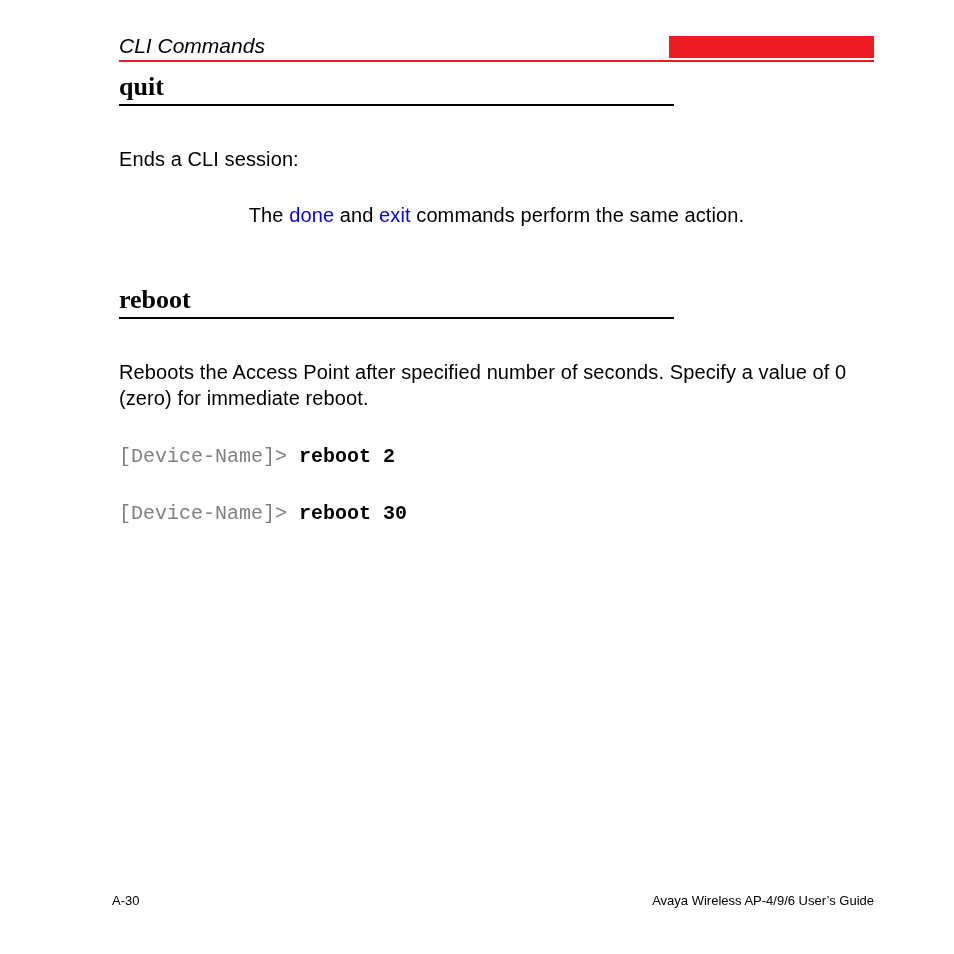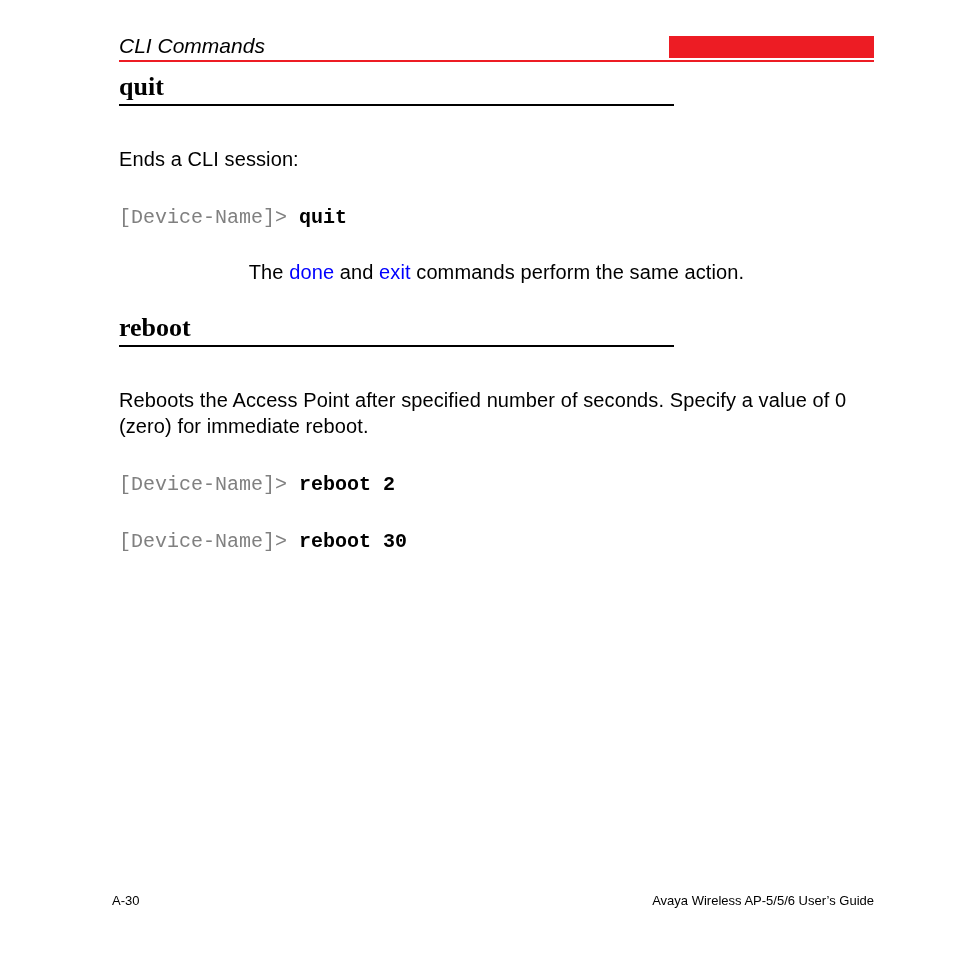--- a/index.html
+++ b/index.html
@@ -39,21 +39,21 @@
     font-family: "Book Antiqua","Palatino Linotype",Palatino,Georgia,serif;
     font-weight: bold;
     font-size: 26px;
     border-bottom: 2px solid #000;
     display: block;
     width: 555px;
     padding-bottom: 2px;
     margin-top: 10px;
   }
   .section-heading.second {
-    margin-top: 28px;
+    margin-top: 57px;
   }
   .body-text {
     font-size: 20px;
     line-height: 1.3;
     margin-top: 40px;
     letter-spacing: 0.1px;
   }
   .body-text.narrow-top {
     margin-top: 30px;
     text-align: center;
@@ -89,30 +89,29 @@
 
   <div class="header-row">
     <div class="header-title">CLI Commands</div>
     <div class="red-block"></div>
   </div>
 
   <div class="section-heading">quit</div>
 
   <div class="body-text">Ends a CLI session:</div>
 
-  <div class="code-block"><span>[Device-Name]&gt;</span> <span class="cmd">quit</span></div>
 
   <div class="body-text narrow-top"><span>The </span><span class="link">done</span><span> and </span><span class="link">exit</span><span> commands perform the same action.</span></div>
 
   <div class="section-heading second">reboot</div>
 
   <div class="body-text">Reboots the Access Point after specified number of seconds. Specify a value of 0 (zero) for immediate reboot.</div>
 
   <div class="code-block"><span>[Device-Name]&gt;</span> <span class="cmd">reboot 2</span></div>
 
   <div class="code-block"><span>[Device-Name]&gt;</span> <span class="cmd">reboot 30</span></div>
 
   <div class="footer">
     <span>A-30</span>
-    <span>Avaya Wireless AP-5/5/6 User’s Guide</span>
+    <span>Avaya Wireless AP-4/9/6 User’s Guide</span>
   </div>
 
 </div>
 
 </body></html>

